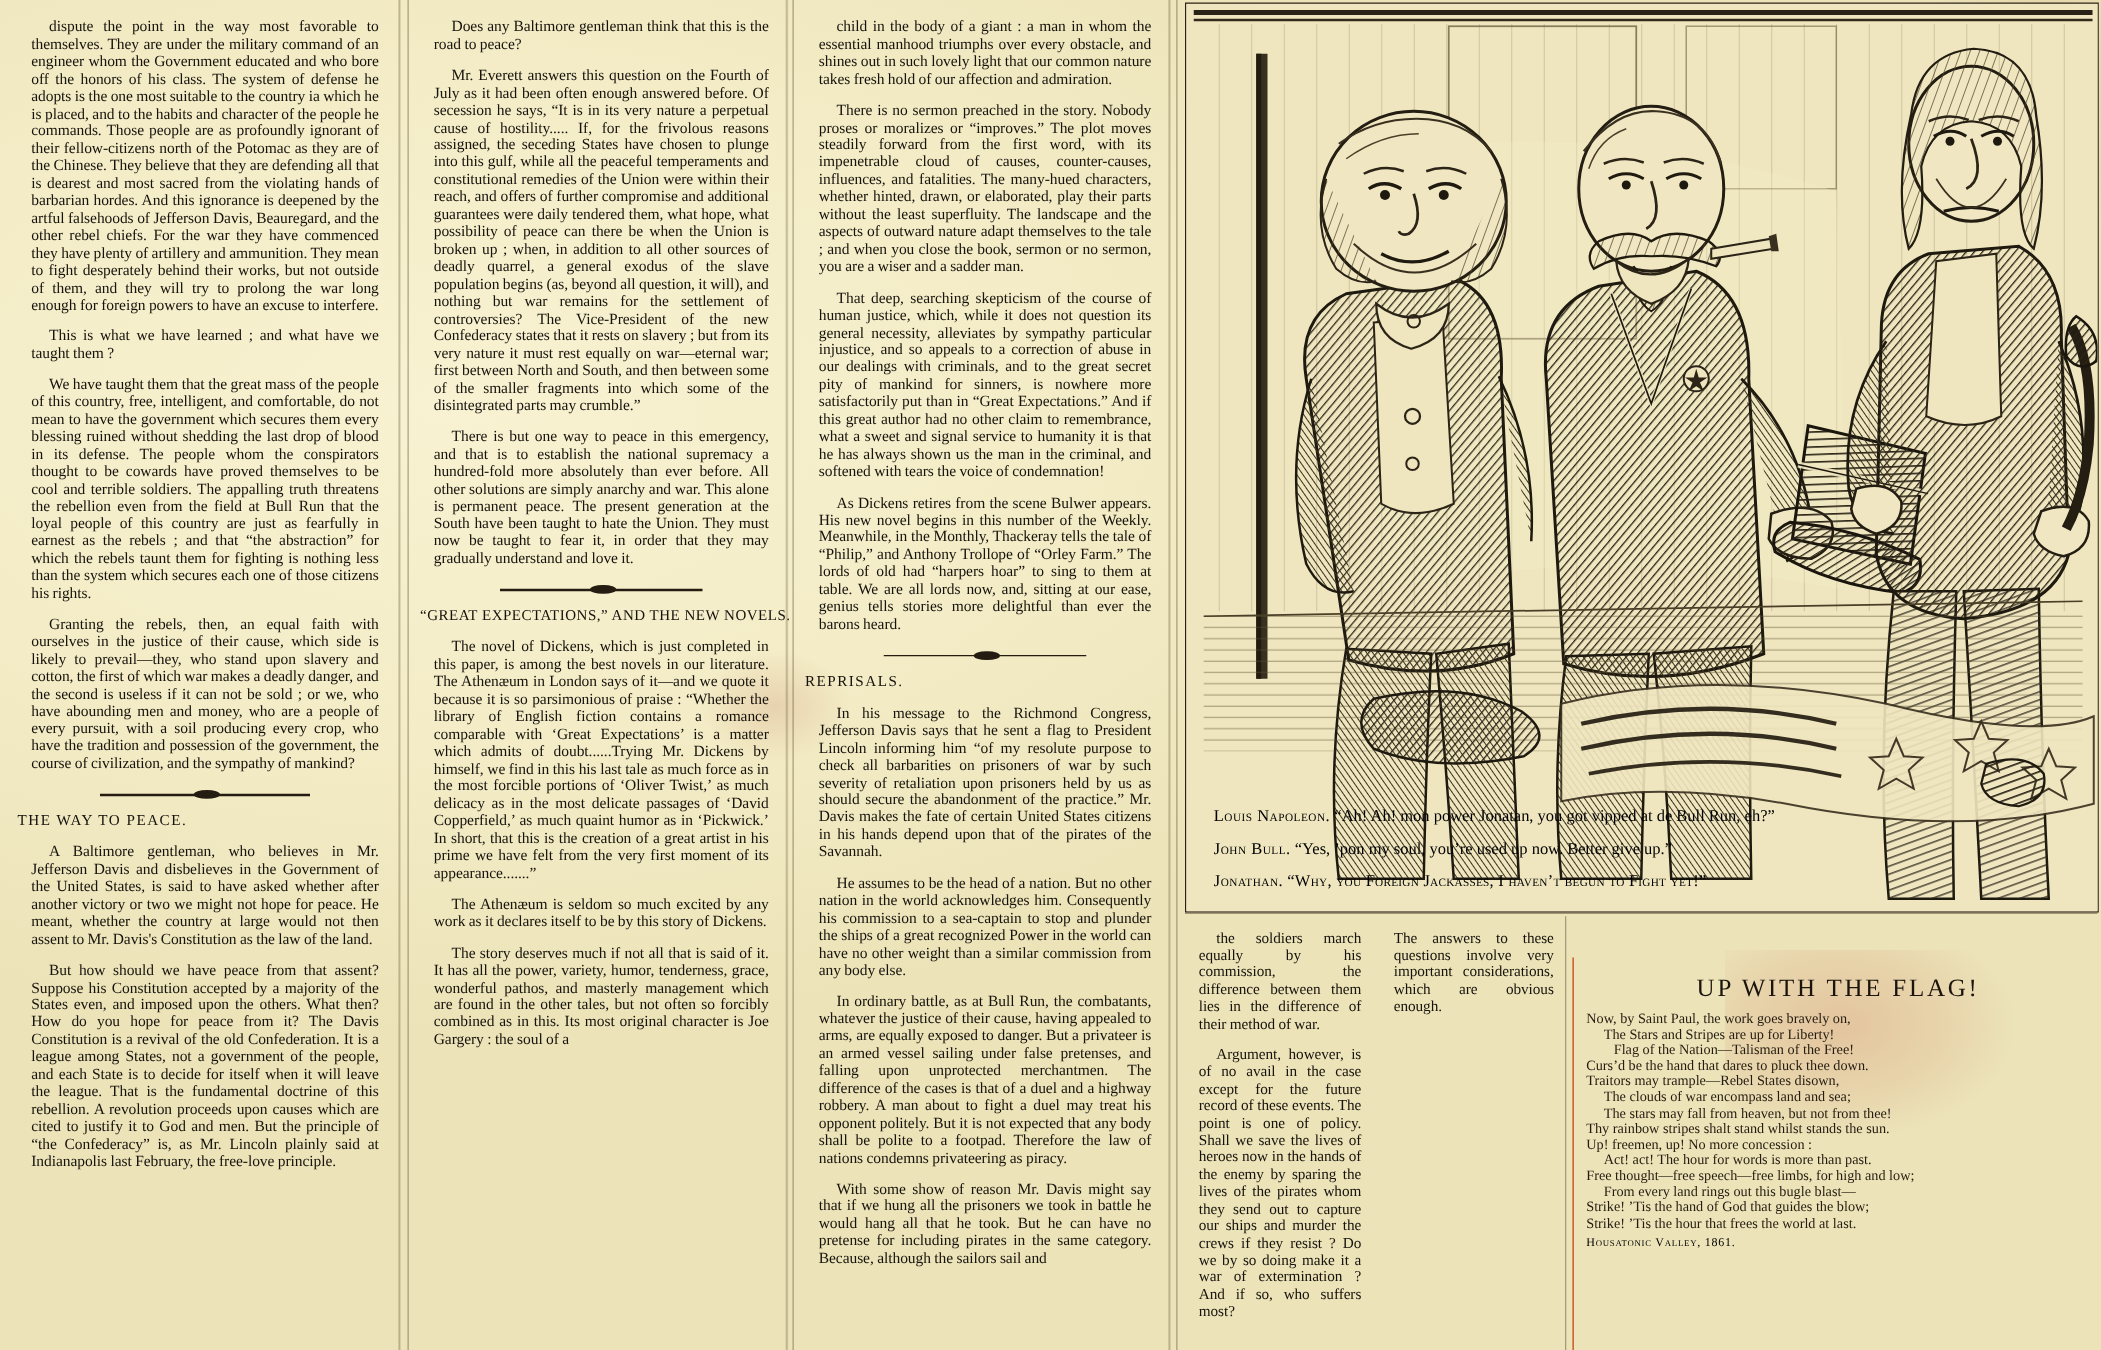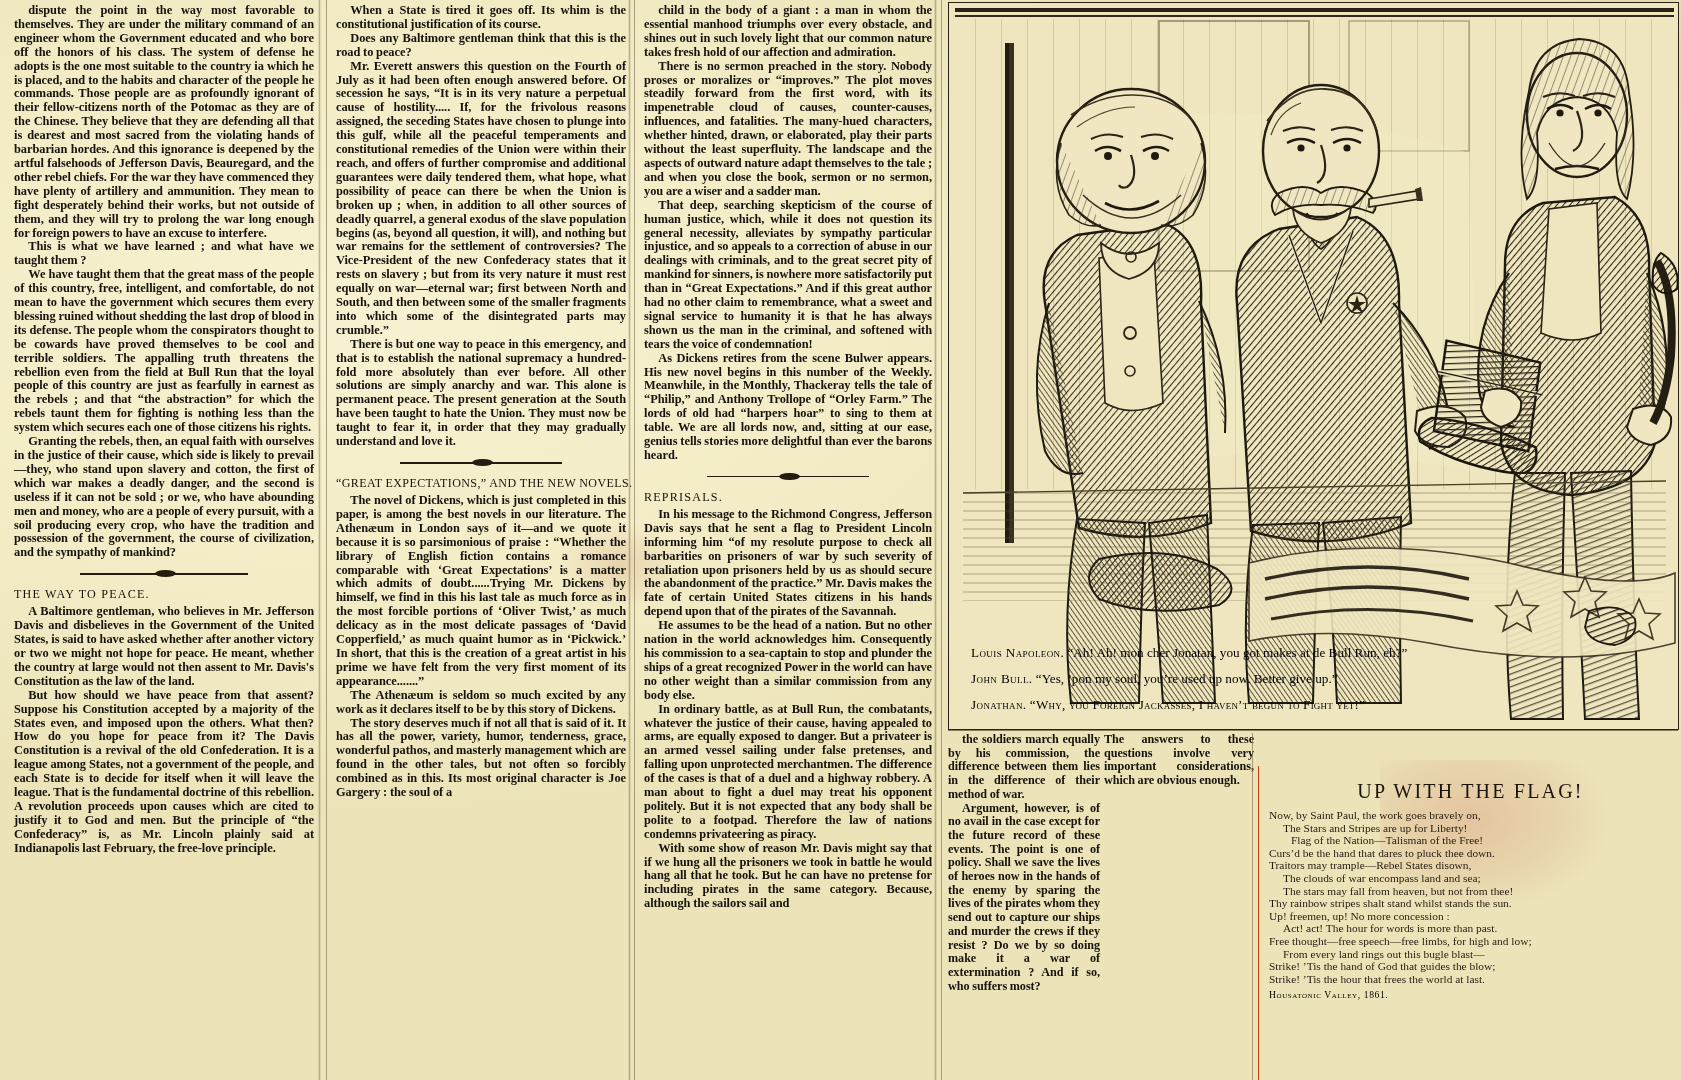--- a/index.html
+++ b/index.html
@@ -28,28 +28,27 @@
     background:radial-gradient(ellipse at 50% 50%, rgba(190,120,90,.22) 0%, rgba(190,120,90,0) 70%);
     pointer-events:none;}
 
   
   .col{
     position:absolute;top:0;
     box-sizing:border-box;
     color:#16120c;
   }
   .col p{
-    margin:0;
+    margin:11px;
     text-align:justify;
     text-indent:1.15em;
     font-size:12.4px;
     line-height:13.9px;
     letter-spacing:-0.05px;
     word-spacing:-0.3px;
-    font-weight:bold;
     -webkit-font-smoothing:none;
   }
   .col p.noind{text-indent:0;}
   .rule{
     width:100%;height:14px;position:relative;margin:7px 0 6px 0;
   }
   .rule:before{
     content:"";position:absolute;left:22%;right:22%;top:6px;height:1.5px;
     background:#241c10;
   }
@@ -139,21 +138,20 @@
   <p>Granting the rebels, then, an equal faith with ourselves in the justice of their cause, which side is likely to prevail—they, who stand upon slavery and cotton, the first of which war makes a deadly danger, and the second is useless if it can not be sold ; or we, who have abounding men and money, who are a people of every pursuit, with a soil producing every crop, who have the tradition and possession of the government, the course of civilization, and the sympathy of mankind?</p>
   <div class="rule"></div>
   <div class="hd">THE WAY TO PEACE.</div>
   <p>A Baltimore gentleman, who believes in Mr. Jefferson Davis and disbelieves in the Government of the United States, is said to have asked whether after another victory or two we might not hope for peace. He meant, whether the country at large would not then assent to Mr. Davis's Constitution as the law of the land.</p>
   <p>But how should we have peace from that assent? Suppose his Constitution accepted by a majority of the States even, and imposed upon the others. What then? How do you hope for peace from it? The Davis Constitution is a revival of the old Confederation. It is a league among States, not a government of the people, and each State is to decide for itself when it will leave the league. That is the fundamental doctrine of this rebellion. A revolution proceeds upon causes which are cited to justify it to God and men. But the principle of “the Confederacy” is, as Mr. Lincoln plainly said at Indianapolis last February, the free-love principle.</p>
 </div>
 <div class="edge" style="left:318px;"></div>
 <div class="vline" style="left:326px;"></div>
 
 <div class="col" id="col2" style="left:336px;width:290px;padding-top:4px;">
-  <p>When a State is tired it goes off. Its whim is the constitutional justification of its course.</p>
   <p>Does any Baltimore gentleman think that this is the road to peace?</p>
   <p>Mr. Everett answers this question on the Fourth of July as it had been often enough answered before. Of secession he says, “It is in its very nature a perpetual cause of hostility..... If, for the frivolous reasons assigned, the seceding States have chosen to plunge into this gulf, while all the peaceful temperaments and constitutional remedies of the Union were within their reach, and offers of further compromise and additional guarantees were daily tendered them, what hope, what possibility of peace can there be when the Union is broken up ; when, in addition to all other sources of deadly quarrel, a general exodus of the slave population begins (as, beyond all question, it will), and nothing but war remains for the settlement of controversies? The Vice-President of the new Confederacy states that it rests on slavery ; but from its very nature it must rest equally on war—eternal war; first between North and South, and then between some of the smaller fragments into which some of the disintegrated parts may crumble.”</p>
   <p>There is but one way to peace in this emergency, and that is to establish the national supremacy a hundred-fold more absolutely than ever before. All other solutions are simply anarchy and war. This alone is permanent peace. The present generation at the South have been taught to hate the Union. They must now be taught to fear it, in order that they may gradually understand and love it.</p>
   <div class="rule"></div>
   <div class="hd wide">“GREAT EXPECTATIONS,” AND THE NEW NOVELS.</div>
   <p>The novel of Dickens, which is just completed in this paper, is among the best novels in our literature. The Athenæum in London says of it—and we quote it because it is so parsimonious of praise : “Whether the library of English fiction contains a romance comparable with ‘Great Expectations’ is a matter which admits of doubt......Trying Mr. Dickens by himself, we find in this his last tale as much force as in the most forcible portions of ‘Oliver Twist,’ as much delicacy as in the most delicate passages of ‘David Copperfield,’ as much quaint humor as in ‘Pickwick.’ In short, that this is the creation of a great artist in his prime we have felt from the very first moment of its appearance.......”</p>
   <p>The Athenæum is seldom so much excited by any work as it declares itself to be by this story of Dickens.</p>
   <p>The story deserves much if not all that is said of it. It has all the power, variety, humor, tenderness, grace, wonderful pathos, and masterly management which are found in the other tales, but not often so forcibly combined as in this. Its most original character is Joe Gargery : the soul of a</p>
 </div>
 <div class="edge" style="left:628px;"></div>
@@ -349,21 +347,21 @@
       </g>
 
       <path d="M150 556 Q220 540 268 566 Q296 586 270 602 Q200 616 150 596 Q130 574 150 556 Z" fill="url(#hatchA)" stroke="#1f1a10" stroke-width="2"></path>
 
       <path d="M640 608 Q672 598 686 616 Q690 636 666 642 Q640 640 636 624 Z" fill="url(#hatchStripes)" stroke="#1f1a10" stroke-width="1.8"></path>
     </svg>
   </div>
 
   <div class="cap" style="top:642px;">
     <span class="capname">Louis Napoleon.</span>
-    <span>“Ah! Ah! mon cher Jonatan, you got makes at de Bull Run, eh?”</span>
+    <span>“Ah! Ah! mon power Jonatan, you got vipped at de Bull Run, eh?”</span>
   </div>
   <div class="cap" style="top:668px;">
     <span class="capname">John Bull.</span>
     <span>“Yes, ’pon my soul, you’re used up now.  Better give up.”</span>
   </div>
   <div class="cap" style="top:694px;">
     <span class="capname">Jonathan.</span>
     <span class="sc">“Why, you Foreign Jackasses, I haven’t begun to Fight yet!”</span>
   </div>
 </div>

